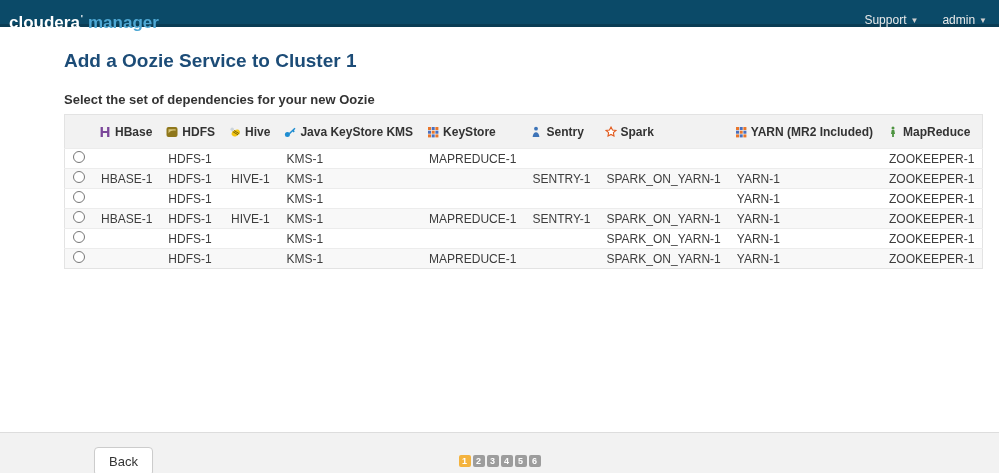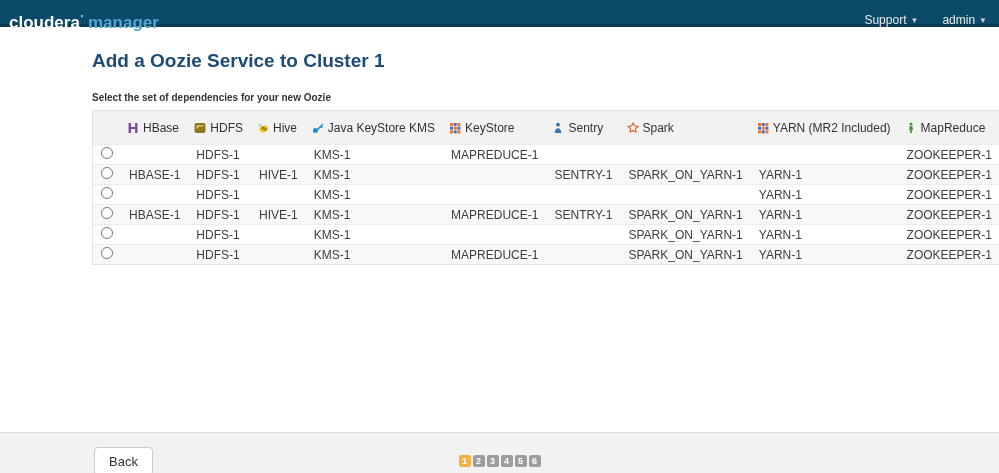--- a/index.html
+++ b/index.html
@@ -16,32 +16,32 @@
     padding:16px 12px 0 9px;
   }
   .brand { font-size:17px; font-weight:bold; color:#fff; line-height:27px; }
   .brand .tm { font-size:9px; vertical-align:7px; margin-left:1px; }
   .brand .mgr { color:#4fa8d4; margin-left:5px; }
   .nav-right { display:flex; align-items:flex-start; gap:24px; }
   .nav-link { color:#e9e9e9; font-size:12px; cursor:pointer; }
   .caret { display:inline-block; font-size:8px; margin-left:4px; vertical-align:1px; color:#cfcfcf; }
 
   
-  .content { padding:23px 0 0 92px; }
+  .content { padding:23px 0 0 64px; }
   .page-title { margin:0 0 20px 0; font-size:19px; font-weight:bold; color:#1c4c77; }
-  .subtitle { margin:0 0 7px 0; font-size:10px; font-weight:bold; color:#333; }
+  .subtitle { margin:0 0 7px 0; font-size:13px; font-weight:bold; color:#333; }
 
   
   table.deps {
     border-collapse:collapse; width:817px; font-size:12px; color:#3c3c3c;
     border:1px solid #e3e3e3;
   }
   table.deps thead tr { background:#f2f2f2; }
   table.deps th {
-    font-weight:normal; text-align:left; padding:3px 8px 3px 6px;
+    font-weight:bold; text-align:left; padding:3px 8px 3px 6px;
     white-space:nowrap; color:#333; height:34px;
   }
   table.deps td { padding:2px 8px; white-space:nowrap; height:20px; }
   table.deps tbody tr { border-top:1px solid #ececec; background:#fff; }
   table.deps tbody tr:nth-child(even) { background:#f8f8f8; }
   th .icon { display:inline-block; margin-right:4px; }
   th .icon svg { vertical-align:-2px; }
   td.radio-cell, th.radio-cell { padding:2px 4px 2px 7px; width:24px; }
   input[type=radio] { width:12px; height:12px; margin:0; accent-color:#8a8a8a; }
 

